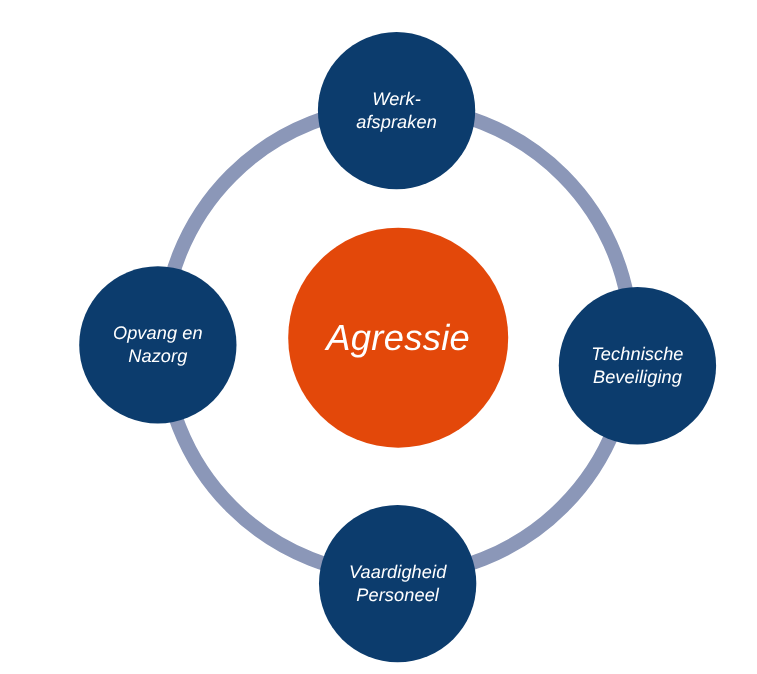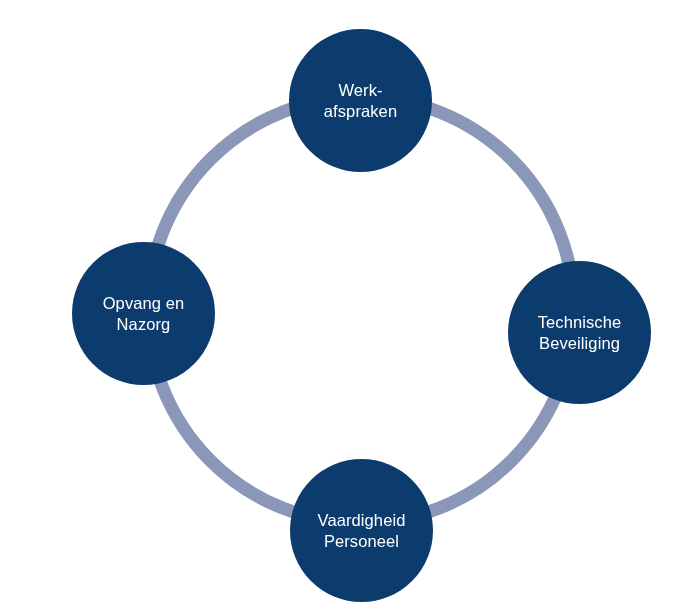--- a/index.html
+++ b/index.html
@@ -10,20 +10,21 @@
   body {
     width: 688px;
     height: 613px;
     font-family: "Liberation Sans", sans-serif;
     overflow: hidden;
   }
   #diagram {
     position: relative;
     width: 688px;
     height: 613px;
+    font-style: italic;
   }
   .ring-layer {
     position: absolute;
     left: 0;
     top: 0;
     width: 688px;
     height: 613px;
   }
   .node {
     position: absolute;
@@ -91,14 +92,17 @@
   <div class="node satellite" id="node-bottom">
     <span class="node-label">Vaardigheid
 Personeel</span>
   </div>
 
   <div class="node satellite" id="node-left">
     <span class="node-label">Opvang en
 Nazorg</span>
   </div>
 
+  <div class="node" id="hub">
+    <span class="node-label">Agressie</span>
+  </div>
 
 </div>
 
 </body></html>

